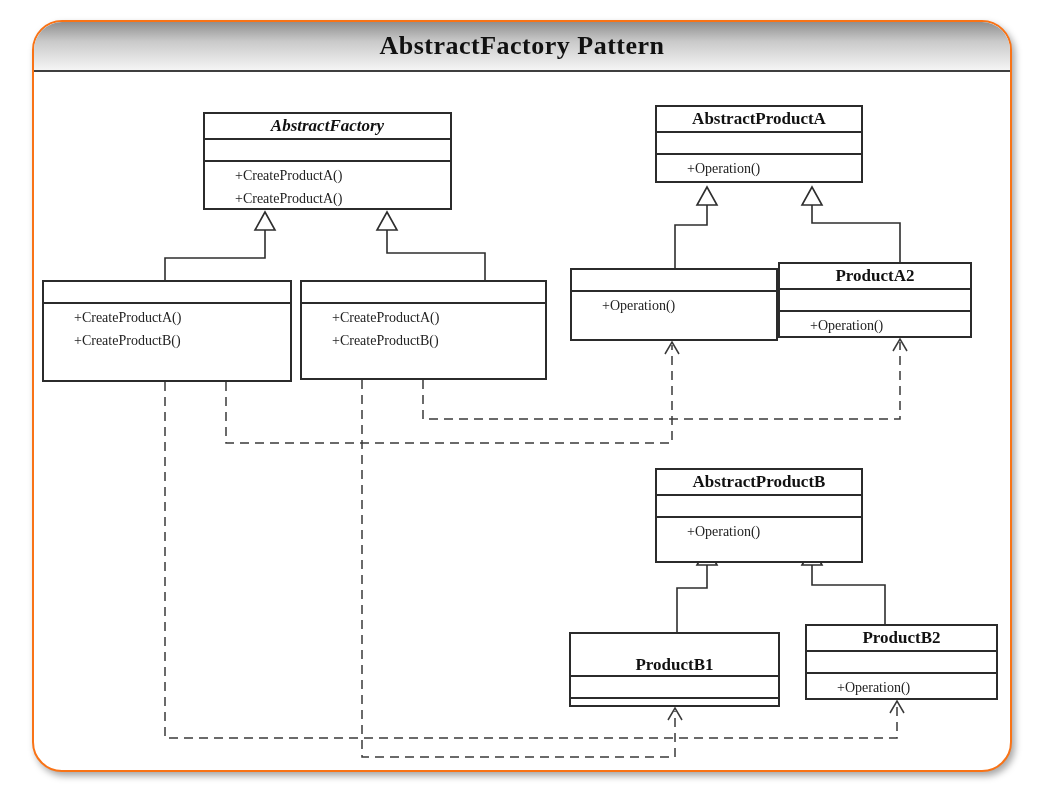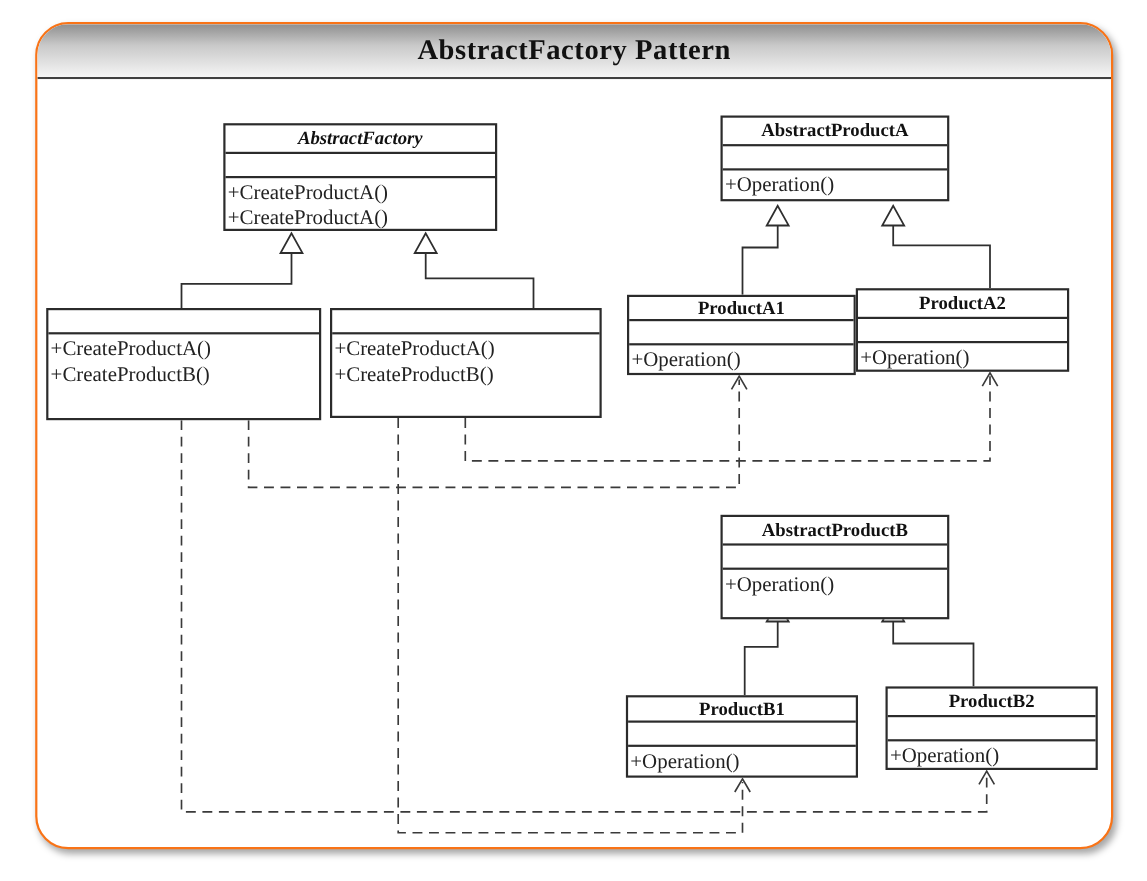--- a/index.html
+++ b/index.html
@@ -35,22 +35,22 @@
     display:flex;flex-direction:column;box-sizing:border-box;
   }
   .uml-title{
     flex:0 0 24px;border-bottom:2px solid #2b2b2b;
     text-align:center;font-weight:bold;font-size:17px;color:#111;
     line-height:24px;white-space:nowrap;overflow:hidden;
   }
   .uml-title.italic{font-style:italic;}
   .uml-attrs{flex:0 0 20px;border-bottom:2px solid #2b2b2b;}
   .uml-methods{
-    flex:1 1 auto;padding:2px 14px 0 2px;font-size:19px;color:#222;
-    line-height:23px;text-align:left;white-space:nowrap;overflow:hidden;
+    flex:1 1 auto;padding:2px 14px 0 2px;font-size:14px;color:#222;
+    line-height:23px;text-align:left;white-space:nowrap;overflow:hidden;margin-left:28px;
   }
 </style>
 </head>
 <body>
 
 <div id="stage">
 
   <div id="frame">
     <div id="titlebar">
       <span class="t">AbstractFactory Pattern</span>
@@ -117,21 +117,20 @@
 
   <div class="uml-box" style="left:655px;top:105px;width:208px;height:78px;">
     <div class="uml-title">AbstractProductA</div>
     <div class="uml-attrs"></div>
     <div class="uml-methods">
       <div>+Operation()</div>
     </div>
   </div>
 
   <div class="uml-box" style="left:570px;top:268px;width:208px;height:73px;">
-    <div class="uml-title" style="flex-basis:20px;line-height:20px;">ProductA1</div>
     <div class="uml-attrs"></div>
     <div class="uml-methods">
       <div>+Operation()</div>
     </div>
   </div>
 
   <div class="uml-box" style="left:778px;top:262px;width:194px;height:76px;">
     <div class="uml-title">ProductA2</div>
     <div class="uml-attrs"></div>
     <div class="uml-methods">
@@ -141,21 +140,21 @@
 
   <div class="uml-box" style="left:655px;top:468px;width:208px;height:95px;">
     <div class="uml-title">AbstractProductB</div>
     <div class="uml-attrs"></div>
     <div class="uml-methods">
       <div>+Operation()</div>
     </div>
   </div>
 
   <div class="uml-box" style="left:569px;top:632px;width:211px;height:75px;">
-    <div class="uml-title" style="flex-basis:21px;line-height:21px;">ProductB1</div>
+    <div class="uml-title" style="flex-basis:21px;line-height:21px;margin-top:20px;">ProductB1</div>
     <div class="uml-attrs"></div>
     <div class="uml-methods">
       <div>+Operation()</div>
     </div>
   </div>
 
   <div class="uml-box" style="left:805px;top:624px;width:193px;height:76px;">
     <div class="uml-title">ProductB2</div>
     <div class="uml-attrs"></div>
     <div class="uml-methods">

